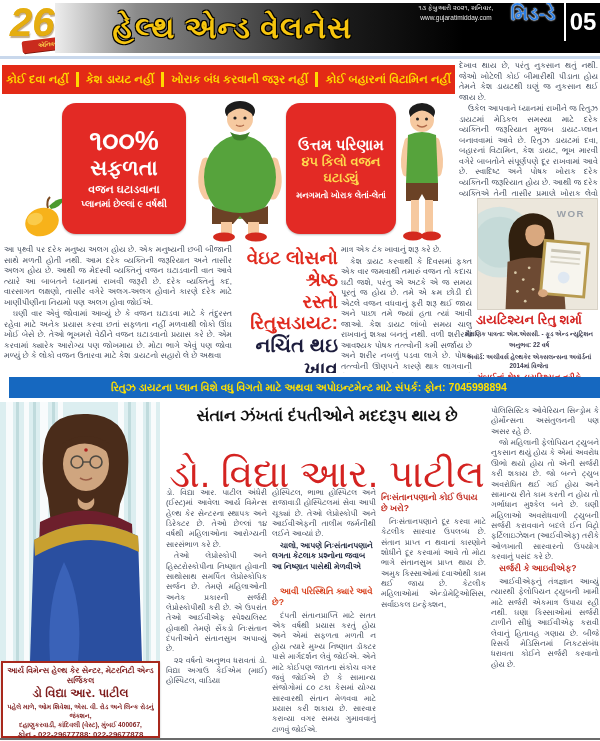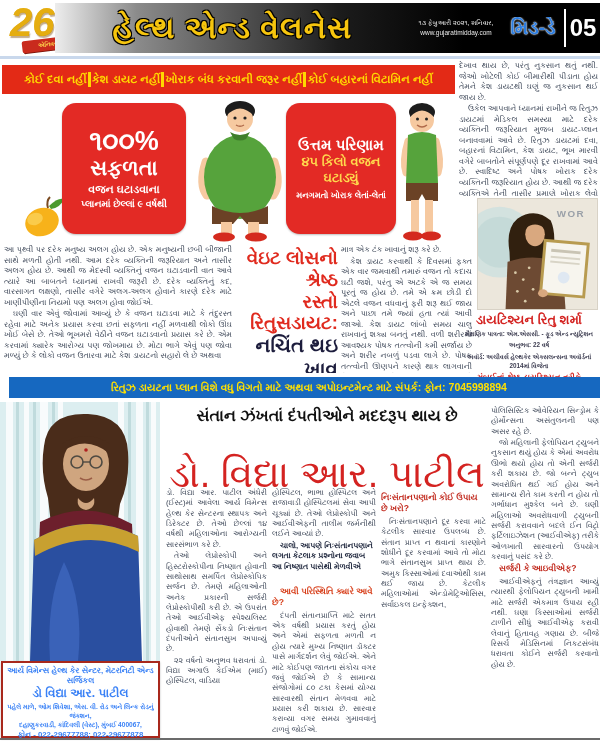--- a/index.html
+++ b/index.html
@@ -8,21 +8,21 @@
     position: relative; overflow: hidden; background:#fff;
     font-family: "Liberation Sans", sans-serif; color:#333;
   }
   .abs { position:absolute; }
 
   
   .header { left:0; top:0; width:600px; height:55px; background:#fff; }
   .masthead-bar {
     position:absolute; left:55px; top:3px; width:545px; height:50px;
     background: linear-gradient(90deg,#ededed 0%,#8b8b8b 15%,#1c1c1c 52%,#000 75%);
-    display:flex; align-items:center;
+    display:flex; 
   }
   .masthead-title {
     flex:0 0 355px; text-align:center; font-size:30px; font-weight:bold; color:#f6c50e;
     text-shadow:1px 1px 0 #000,-1px -1px 0 #000,1px -1px 0 #000,-1px 1px 0 #000;
     letter-spacing:1px; line-height:50px; white-space:nowrap; overflow:hidden;
   }
   .masthead-meta { flex:0 0 92px; color:#fff; font-size:6.5px; line-height:1.5; text-align:center; }
   .masthead-meta .site { color:#e8e8e8; }
   .midday-logo {
     flex:0 0 62px; text-align:center; font-size:19px; font-weight:bold; color:#2d7de0;
@@ -43,21 +43,21 @@
     position:absolute; left:18px; top:36px; width:58px; height:12px; background:#c92a1d;
     transform:rotate(-7deg); color:#ffd94d; font-size:6px; font-weight:bold;
     text-align:center; line-height:12px; border-radius:2px; box-shadow:1px 1px 0 #7d1309;
     white-space:nowrap; overflow:hidden;
   }
   .header-rule { left:0; top:56px; width:600px; height:3px; background:#c9d8ec; }
 
   
   .usp {
     left:2px; top:65px; width:453px; height:29px; background:#e32a16;
-    display:flex; align-items:center; justify-content:center; gap:1px;
+    display:flex; align-items:center; justify-content:center; gap:7px;
     color:#ffd800; font-weight:bold; font-size:11.5px; white-space:nowrap; overflow:hidden;
   }
   .usp-sep { width:3px; height:15px; background:#ffd800; flex:0 0 3px; }
 
   
   .badge {
     background:#e32a25; border-radius:14px; color:#fff; text-align:center;
     display:flex; flex-direction:column; justify-content:center; padding:6px 4px;
     box-shadow:0 1px 2px rgba(0,0,0,.25);
   }
@@ -98,21 +98,21 @@
   .contactbar {
     left:9px; top:377px; width:600px; height:21px; background:#1668c0;
     color:#ffe000; font-weight:bold; font-size:10.5px; text-align:center; line-height:21px;
     white-space:nowrap; overflow:hidden;
   }
 
   
   .photo-vidya { left:0; top:402px; width:160px; height:259px; }
   .clinicbox {
     left:1px; top:661px; width:159px; height:77px; background:#fff;
-    border:2px solid #a8281c; text-align:center; color:#3b82f6; padding-top:3px;
+    border:2px solid #a8281c; text-align:center; color:#7f1d1d; padding-top:3px;
     box-shadow:0 1px 2px rgba(0,0,0,.25);
   }
   .clinicbox .c1 { font-size:8px; font-weight:bold; line-height:1.25; }
   .clinicbox .c2 { font-size:12px; font-weight:bold; line-height:1.3; }
   .clinicbox .c3 { font-size:6.6px; font-weight:bold; line-height:1.4; }
   .clinicbox .c5 { font-size:7.8px; font-weight:bold; margin-top:1px; }
   .kicker { left:166px; top:406px; width:322px; text-align:center; font-size:16px;
     font-weight:bold; color:#101010; line-height:1.2; white-space:nowrap; overflow:hidden; }
   .bigtitle { left:166px; top:426px; width:322px; text-align:center; font-size:38px;
     font-weight:normal; color:#d42321; line-height:1.3; white-space:nowrap; overflow:hidden;margin-top:24px; }

